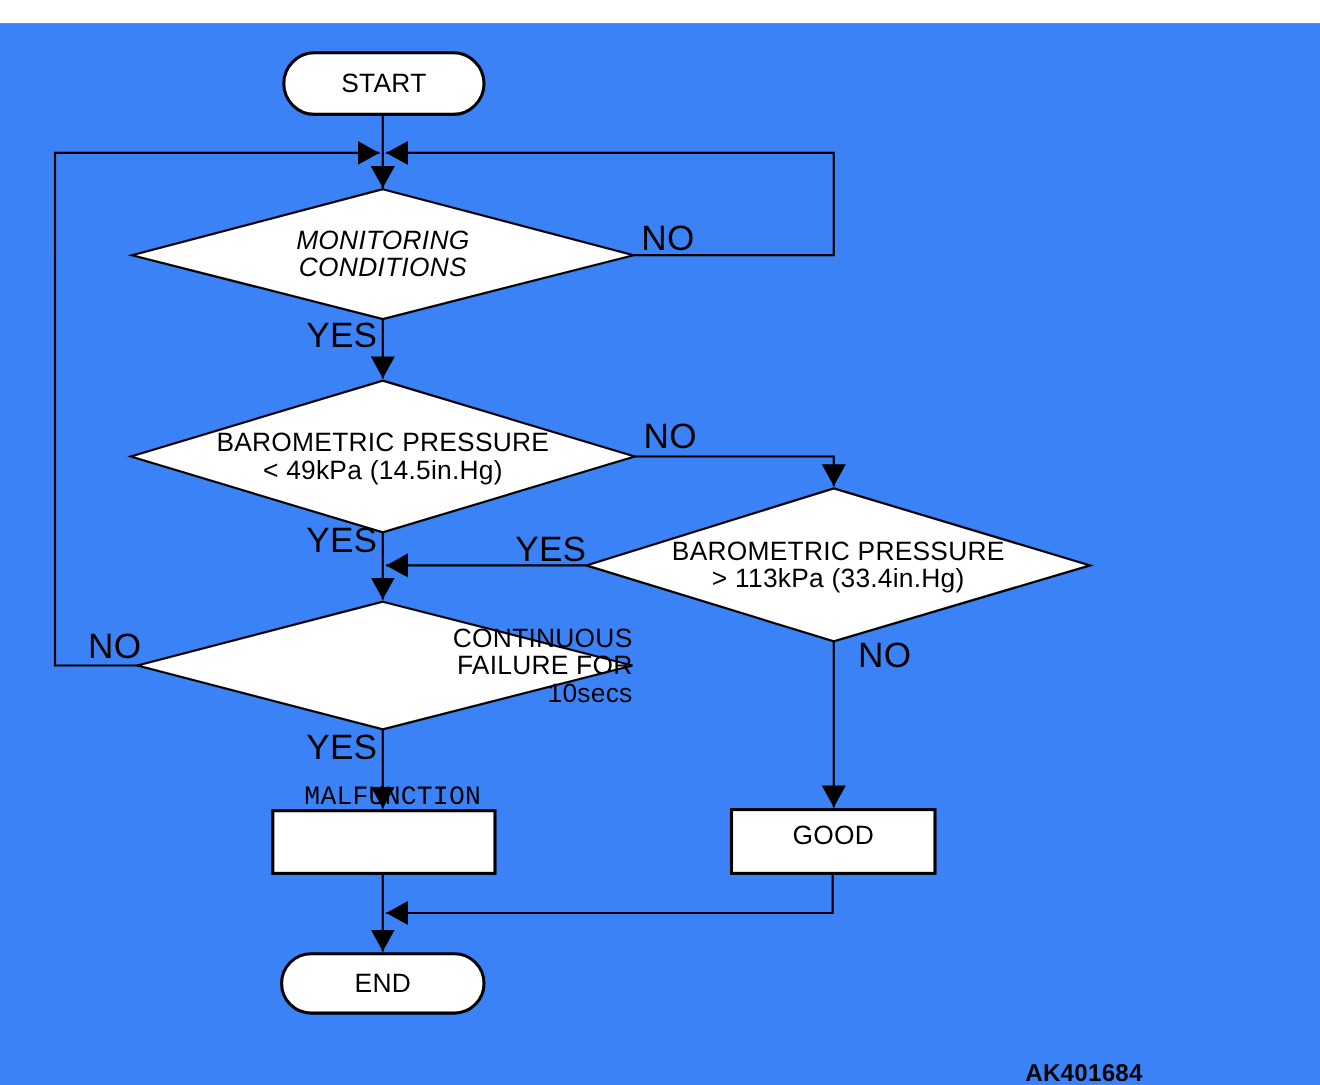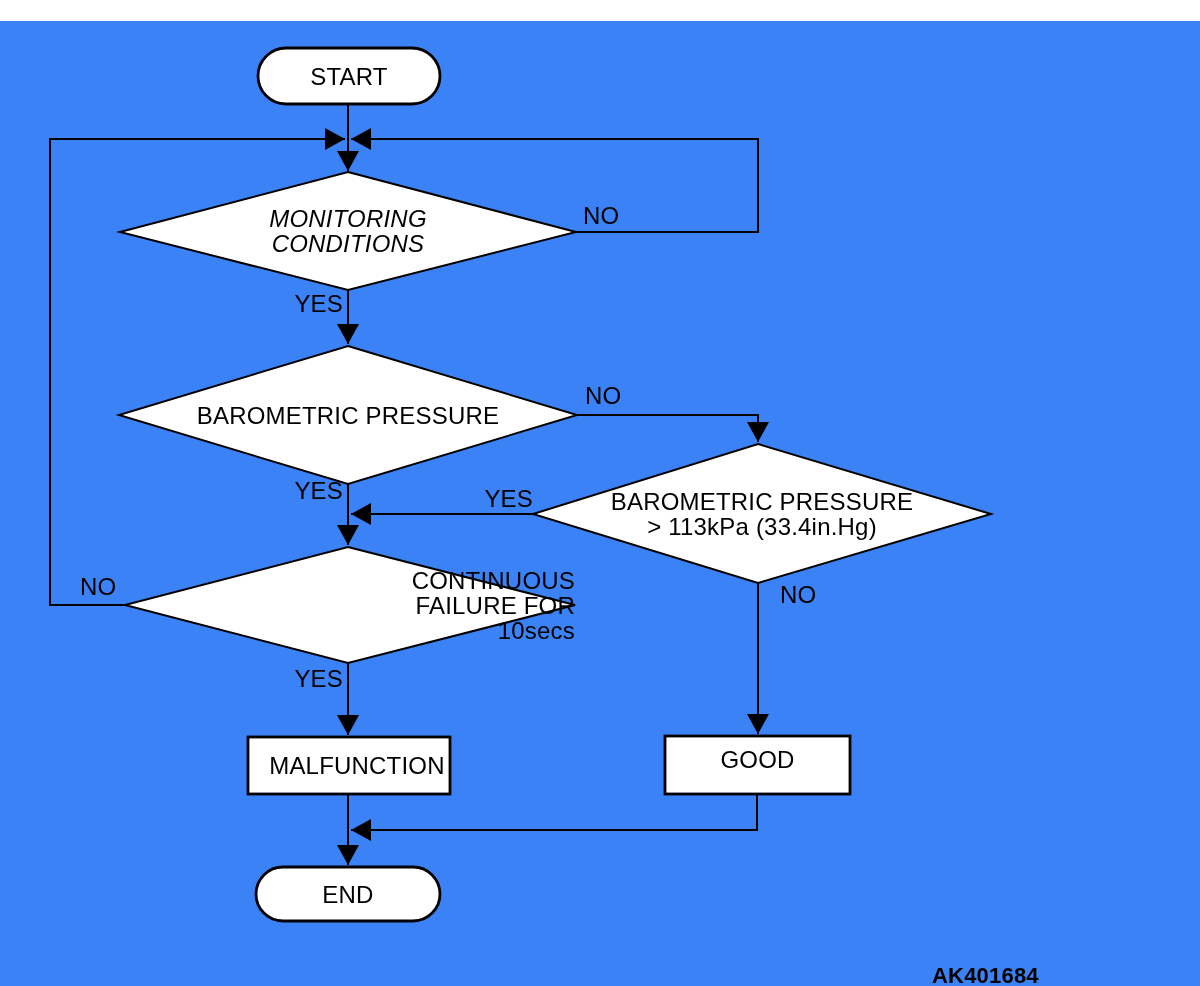--- a/index.html
+++ b/index.html
@@ -32,21 +32,21 @@
     justify-content: center;
     text-align: center;
     font-size: 24px;
     line-height: 25px;
     letter-spacing: 0.2px;
     white-space: nowrap;
     pointer-events: none;
   }
   .edge-label {
     position: absolute;
-    font-size: 24px;
+    font-size: 32px;
     line-height: 24px;
     letter-spacing: 0.2px;
     white-space: nowrap;
     pointer-events: none;
   }
   .figure-code {
     position: absolute;
     right: 48px;
     top: 942px;
     width: 220px;
@@ -107,34 +107,35 @@
     <span>START</span>
   </div>
 
   <div class="node-label" style="left:120px; top:151px; width:456px; height:118px;font-style:italic;">
     <span>MONITORING</span>
     <span>CONDITIONS</span>
   </div>
 
   <div class="node-label" style="left:119px; top:325px; width:458px; height:138px;">
     <span>BAROMETRIC PRESSURE</span>
+    <span>&lt; 49kPa (14.5in.Hg)</span>
   </div>
 
   <div class="node-label" style="left:533px; top:423px; width:458px; height:139px;">
     <span>BAROMETRIC PRESSURE</span>
     <span>&gt; 113kPa (33.4in.Hg)</span>
   </div>
 
   <div class="node-label" style="left:125px; top:526px; width:450px; height:116px;align-items:flex-end;">
     <span>CONTINUOUS</span>
     <span>FAILURE FOR</span>
     <span>10secs</span>
   </div>
 
-  <div class="node-label" style="left:248px; top:716px; width:218px; height:57px;">
+  <div class="node-label" style="left:248px; top:676px; width:218px; height:57px;font-family:Liberation Mono, monospace;">
     <span>MALFUNCTION</span>
   </div>
 
   <div class="node-label" style="left:665px; top:715px; width:185px; height:46px;">
     <span>GOOD</span>
   </div>
 
   <div class="node-label" style="left:256px; top:846px; width:184px; height:54px;">
     <span>END</span>
   </div>

